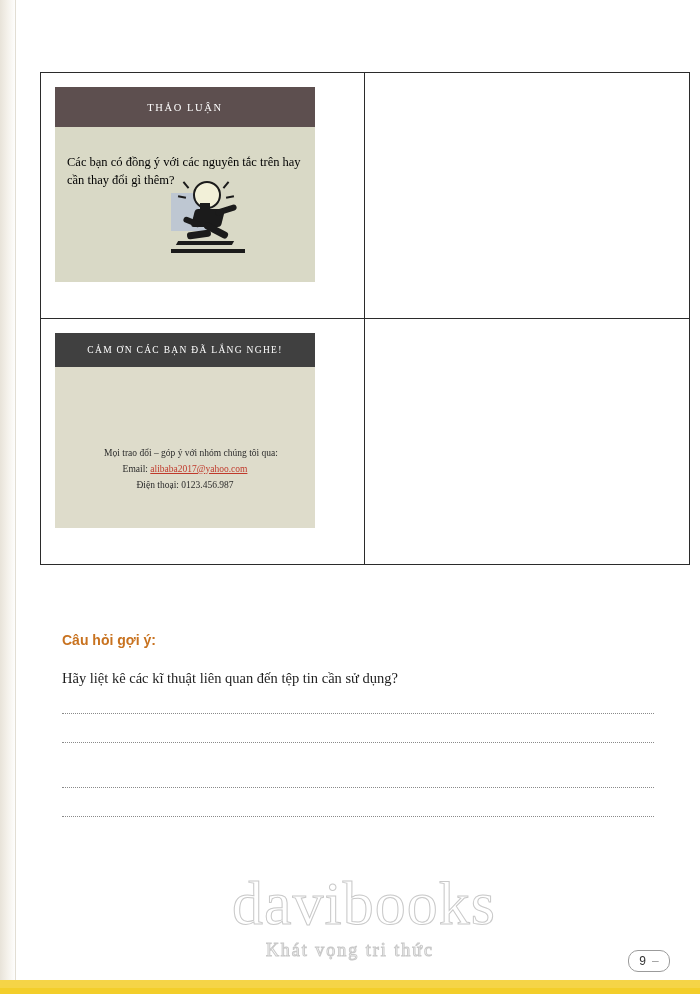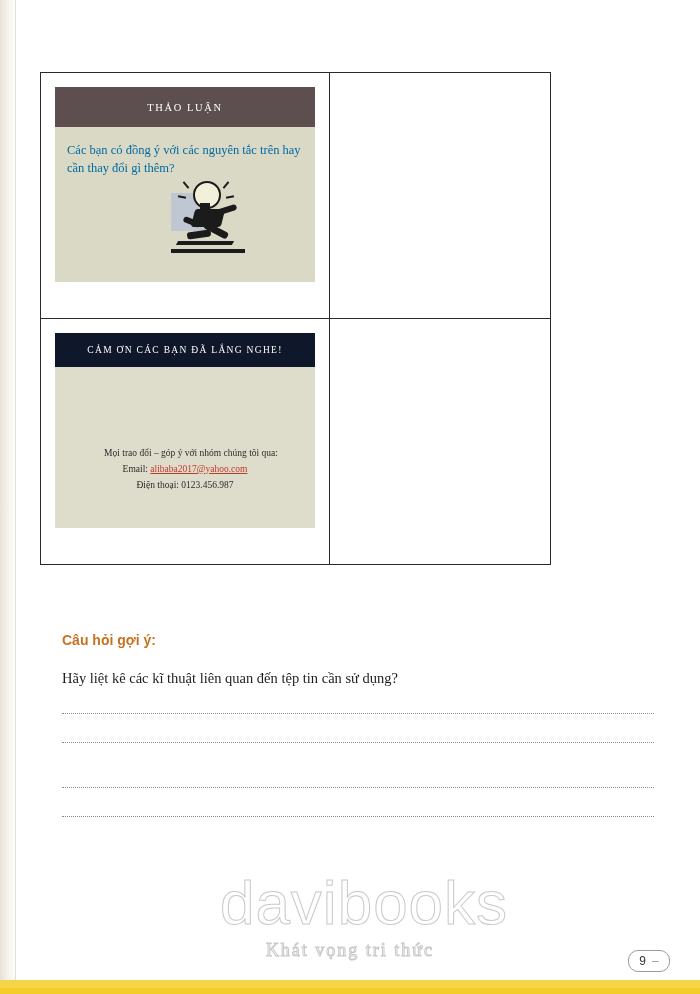--- a/index.html
+++ b/index.html
@@ -41,21 +41,21 @@
     left: 0; bottom: 0;
     width: 700px; height: 6px;
     background: #f3ce2a;
   }
 
   
   .slides-grid {
     position: absolute;
     left: 40px;
     top: 72px;
-    width: 511px;
+    width: 650px;
     height: 493px;
     border: 1px solid #2b2b2b;
     box-sizing: border-box;
     display: grid;
     grid-template-columns: 1fr 1fr;
     grid-template-rows: 1fr 1fr;
   }
   .grid-cell {
     border-right: 1px solid #2b2b2b;
     border-bottom: 1px solid #2b2b2b;
@@ -81,23 +81,23 @@
     color: #ffffff;
     height: 40px;
     display: flex;
     align-items: center;
     justify-content: center;
     font-size: 10.5px;
     letter-spacing: 1.6px;
     font-family: "Liberation Serif", serif;
   }
   .slide1-body {
-    padding: 14px 12px 0 12px;
+    padding: 26px 12px 0 12px;
     font-size: 12.5px;
-    color: #0369a1;
+    color: #000000;
     line-height: 1.45;
     font-family: "Liberation Serif", serif;
   }
 
   
   .clipart {
     position: absolute;
     left: 108px;
     top: 92px;
     width: 90px;
@@ -167,21 +167,21 @@
     position: absolute;
     left: 14px; top: 62px;
     width: 56px; height: 4px;
     background: #1b1b1b;
     transform: skewX(-30deg);
   }
 
   
   .slide-2 { background: #dedccb; }
   .slide2-title {
-    background: #0f172a;
+    background: #404040;
     color: #ffffff;
     height: 34px;
     display: flex;
     align-items: center;
     justify-content: center;
     font-size: 9.5px;
     letter-spacing: 1.3px;
   }
   .slide2-body {
     position: absolute;
@@ -226,21 +226,21 @@
 
   
   .watermark {
     position: absolute;
     left: 0; right: 0;
     top: 872px;
     text-align: center;
     pointer-events: none;
   }
   .wm-main {
-    font-family: Liberation Sans, sans-serif;
+    font-family: Liberation Serif, serif;
     font-size: 62px;
     color: transparent;
     -webkit-text-stroke: 1px #c9c9c9;
     letter-spacing: 1px;
     line-height: 1;
     margin-left: 28px;
   }
   .wm-sub {
     font-family: "Liberation Serif", serif;
     font-size: 18px;

